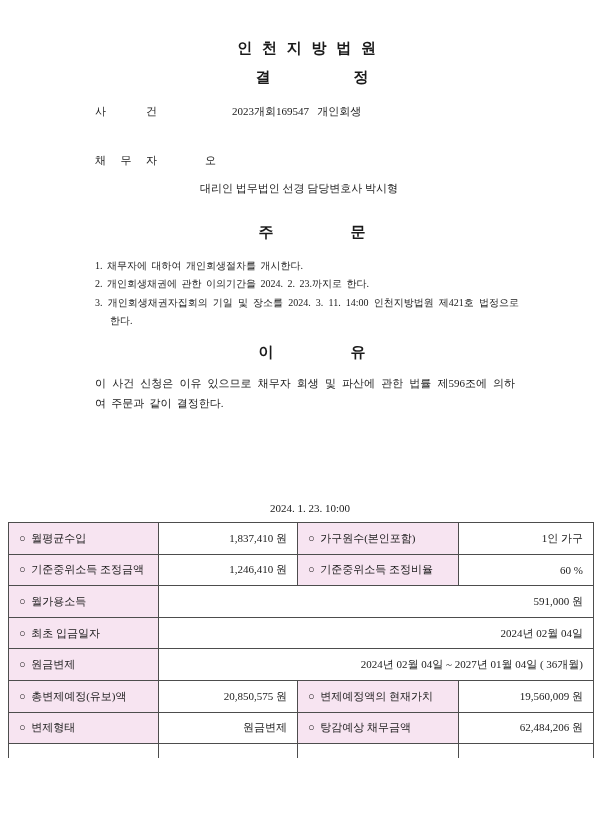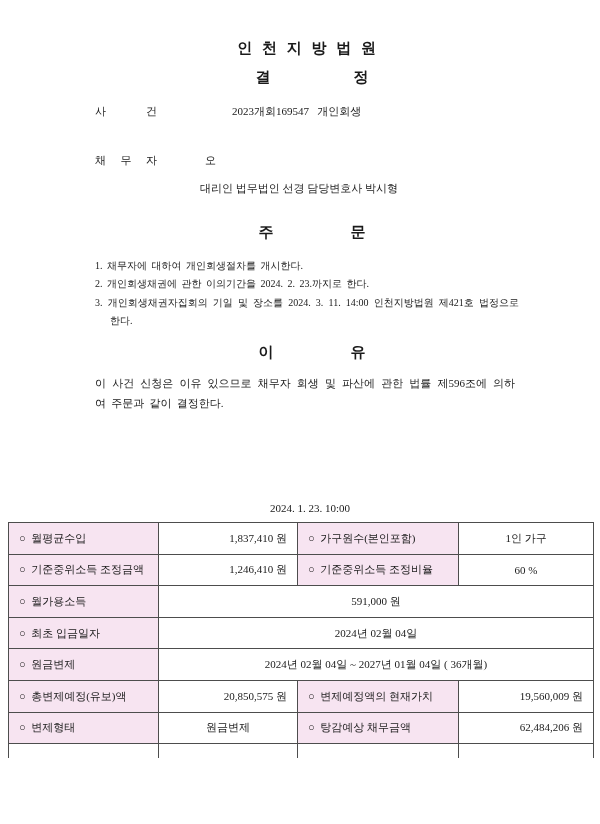--- a/index.html
+++ b/index.html
@@ -86,21 +86,21 @@
     padding: 6px 10px;
     overflow: hidden;
     white-space: pre;
   }
   td.lbl {
     background: var(--label-bg);
     text-align: left;
     padding-left: 12px;
   }
   td.num { text-align: right; padding-right: 14px; }
-  td.txt { text-align: center; padding-left: 13px; }
+  td.txt { text-align: right; padding-left: 13px; }
   tr.partial td { height: 14px; border-bottom: none; }
 </style>
 </head>
 <body>
 
 <div id="doc">
 
   <div class="centered hdr court-title">
     <span>인 천 지 방 법 원</span>
   </div>

